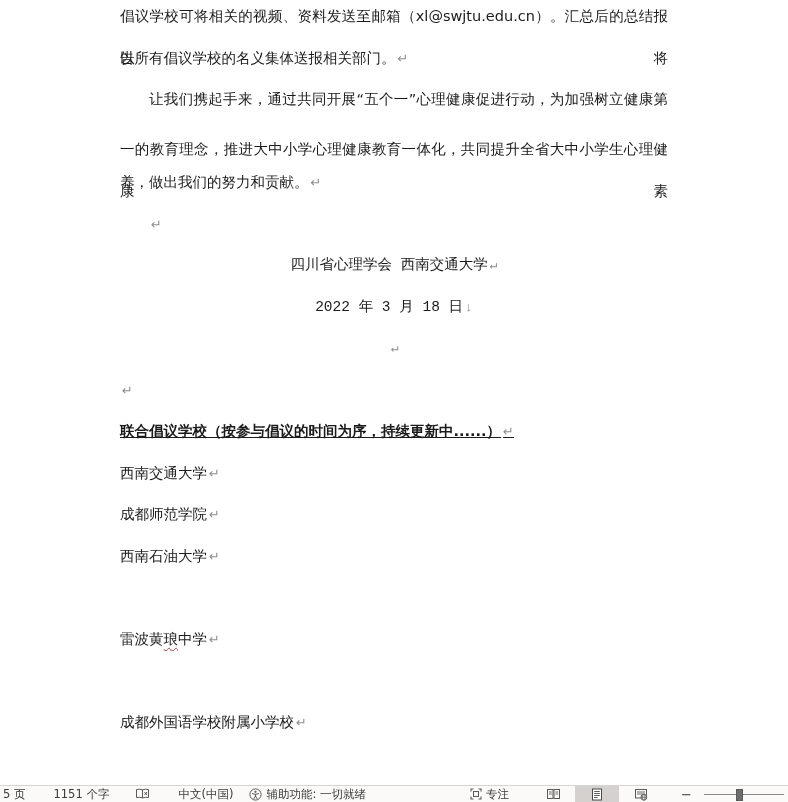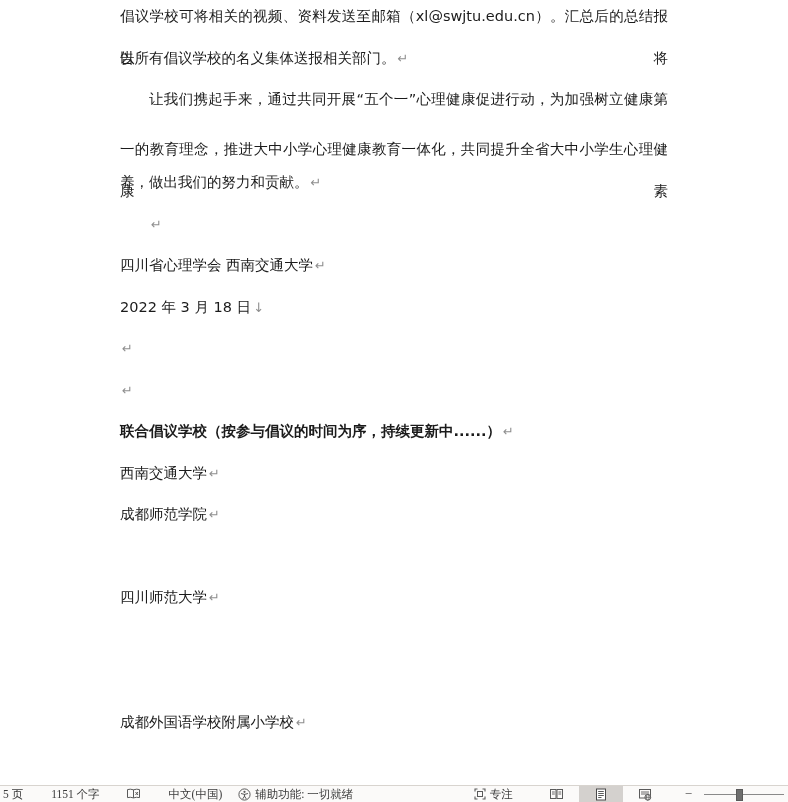--- a/index.html
+++ b/index.html
@@ -1,33 +1,33 @@
 <!DOCTYPE html>
 <html><head>
 <meta charset="utf-8">
 <style>
   html,body{margin:0;padding:0;width:788px;height:802px;overflow:hidden;background:#fff;
     font-family:"DejaVu Sans","Liberation Sans",sans-serif;}
   .doc{position:absolute;left:0;top:0;right:0;bottom:17px;background:#fff;overflow:hidden;}
   .line{position:absolute;left:120px;width:548px;height:42px;line-height:42px;
     font-size:14.5px;color:#1b1b1b;white-space:nowrap;letter-spacing:0;}
   .line.justify{text-align:justify;text-align-last:justify;white-space:normal;}
-  .line.right{text-align:left;}
+  .line.right{text-align:center;font-family:Liberation Mono, monospace;}
   .line.indent{padding-left:29px;width:519px;}
-  .line.bold{font-weight:700;}
+  .line.bold{font-weight:700;text-decoration:underline;}
   .seg-text{}
   .seg-blue-double-underline{text-decoration-style:double;
     text-decoration-color:#2e75b6;text-decoration-thickness:3px;text-underline-offset:4px;}
   .seg-red-squiggly{text-decoration:underline;text-decoration-style:wavy;
     text-decoration-color:#d13438;text-decoration-thickness:1px;text-underline-offset:3px;}
   .seg-pilcrow,.seg-linebreak{color:#8f8f8f;font-size:13px;padding-left:2px;font-weight:400;}
   
   .statusbar{position:absolute;left:0;right:0;bottom:0;height:16px;background:#fbfaf9;
     border-top:1px solid #d8d4cf;display:flex;align-items:center;font-size:11.5px;
-    color:#3b3b3b;user-select:none;font-family:Liberation Serif, serif;}
+    color:#3b3b3b;user-select:none;}
   .sb-item{display:flex;align-items:center;height:16px;white-space:nowrap;}
   .sb-spacer{flex:1;}
   .icon{display:inline-flex;align-items:center;justify-content:center;}
   .viewbtn{width:44px;height:16px;display:flex;align-items:center;justify-content:center;}
   .viewbtn.active{background:#d4d1ce;}
   .zoom-track{position:relative;width:80px;height:16px;margin-left:8px;margin-right:4px;}
   .zoom-track .track-line{position:absolute;left:0;right:0;top:8px;height:1px;background:#8a8a8a;}
   .zoom-track .handle{position:absolute;top:3px;left:32px;width:5px;height:10px;
     background:#6e6e6e;border:1px solid #5a5a5a;}
   .minus{font-size:13px;color:#444;padding:0 4px;}
@@ -43,21 +43,22 @@
     <div class="line justify" style="top: 128px;"><span class="seg-blue-double-underline">一</span><span class="seg-text">的教育理念，推进大中小学心理健康教育一体化，共同提升全省大中小学生心理健康素</span></div>
     <div class="line left" style="top: 161px;"><span class="seg-text">养，做出我们的努力和贡献。</span><span class="seg-pilcrow">↵</span></div>
     <div class="line left indent" style="top: 202.5px;"><span class="seg-pilcrow">↵</span></div>
     <div class="line right" style="top: 244px;"><span class="seg-text">四川省心理学会 西南交通大学</span><span class="seg-pilcrow">↵</span></div>
     <div class="line right" style="top: 285.5px;"><span class="seg-text">2022 年 3 月 18 日</span><span class="seg-linebreak">↓</span></div>
     <div class="line right" style="top: 327px;"><span class="seg-pilcrow">↵</span></div>
     <div class="line left" style="top: 368.5px;"><span class="seg-pilcrow">↵</span></div>
     <div class="line left bold" style="top: 410px;"><span class="seg-text">联合倡议学校（按参与倡议的时间为序，持续更新中......）</span><span class="seg-pilcrow">↵</span></div>
     <div class="line left" style="top: 451.5px;"><span class="seg-text">西南交通大学</span><span class="seg-pilcrow">↵</span></div>
     <div class="line left" style="top: 493px;"><span class="seg-text">成都师范学院</span><span class="seg-pilcrow">↵</span></div>
-    <div class="line left" style="top: 576px;"><span class="seg-text">四川师范大学</span><span class="seg-pilcrow">↵</span></div>
+    <div class="line left" style="top: 534.5px;"><span class="seg-text">西南石油大学</span><span class="seg-pilcrow">↵</span></div>
+    <div class="line left" style="top: 617.5px;"><span class="seg-text">雷波黄</span><span class="seg-red-squiggly">琅</span><span class="seg-text">中学</span><span class="seg-pilcrow">↵</span></div>
     <div class="line left" style="top: 700.5px;"><span class="seg-text">成都外国语学校附属小学校</span><span class="seg-pilcrow">↵</span></div>
     <div class="line left" style="top: 784px;"><span class="seg-text">成都文理学院</span><span class="seg-pilcrow">↵</span></div>
   </div>
 
 <div class="statusbar">
   <div class="sb-item" style="margin-left:3px">
     <span>5 页</span>
   </div>
   <div class="sb-item" style="margin-left:28px">
     <span>1151 个字</span>

